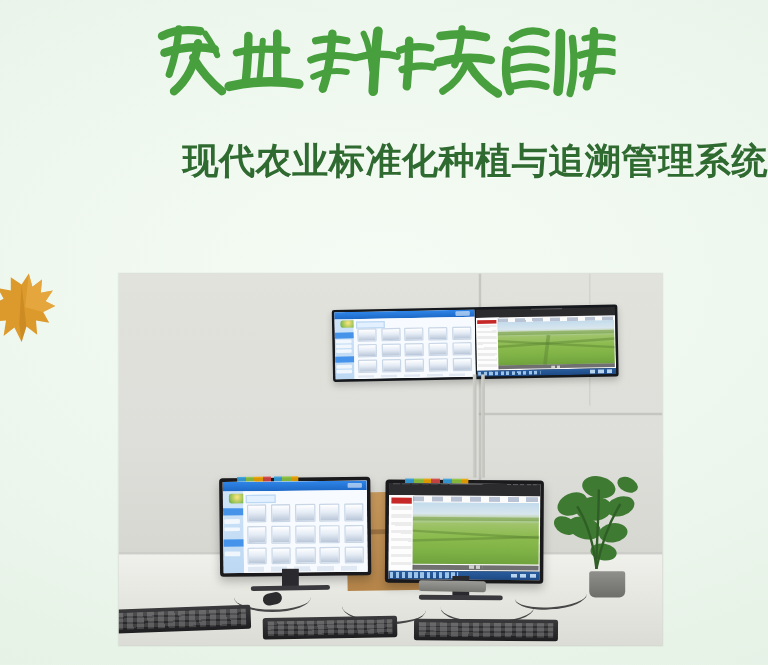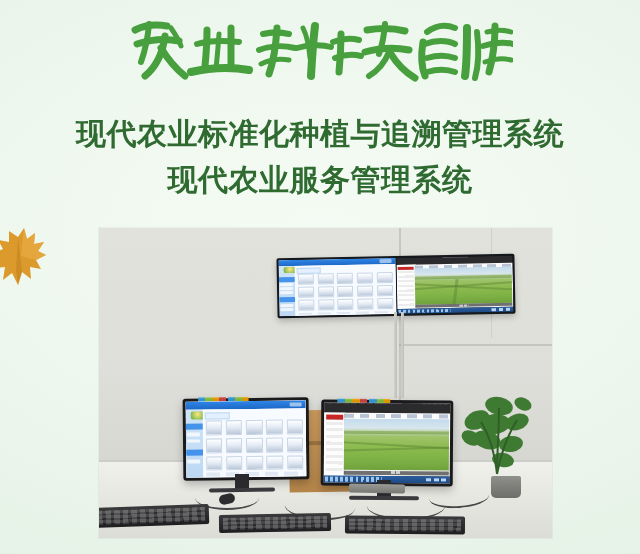--- a/index.html
+++ b/index.html
@@ -24,21 +24,21 @@
   .headline{
     position:absolute;left:0;right:0;top:14px;
     text-align:center;
     line-height:1;
     height:78px;
   }
   .headline svg{display:inline-block;vertical-align:top;}
   
   .sub{
     position:absolute;left:0;right:0;
-    text-align:center;
+    text-align:right;
     color:#2f6b30;
     font-weight:700;
     letter-spacing:.5px;
     white-space:nowrap;
     text-shadow:0 1px 0 rgba(255,255,255,.55);
   }
   .sub1{top:114px;font-size:30px;}
   .sub2{top:160px;font-size:30px;}
   
   .photo{
@@ -250,21 +250,20 @@
 
         <path d="M360 18 C368 16 378 16 384 18" stroke-width="5"></path>
         <path d="M356 32 C366 29 378 28 386 30" stroke-width="6"></path>
         <path d="M368 12 C368 28 366 44 362 58" stroke-width="7"></path>
         <path d="M358 48 C366 45 376 44 384 46" stroke-width="5"></path>
       </g>
     </svg>
   </div>
 
   <div class="sub sub1">现代农业标准化种植与追溯管理系统</div>
-  <div class="sub sub2">现代农业服务管理系统</div>
 
   <div class="photo" aria-label="农业监控指挥室照片">
 
     <div class="wall"></div>
     <div class="wall-seam seam-v"></div>
     <div class="wall-seam seam-h"></div>
     <div class="wall-seam seam-v2"></div>
 
     <div class="tv">
       <div class="tv-screen tv-left">

